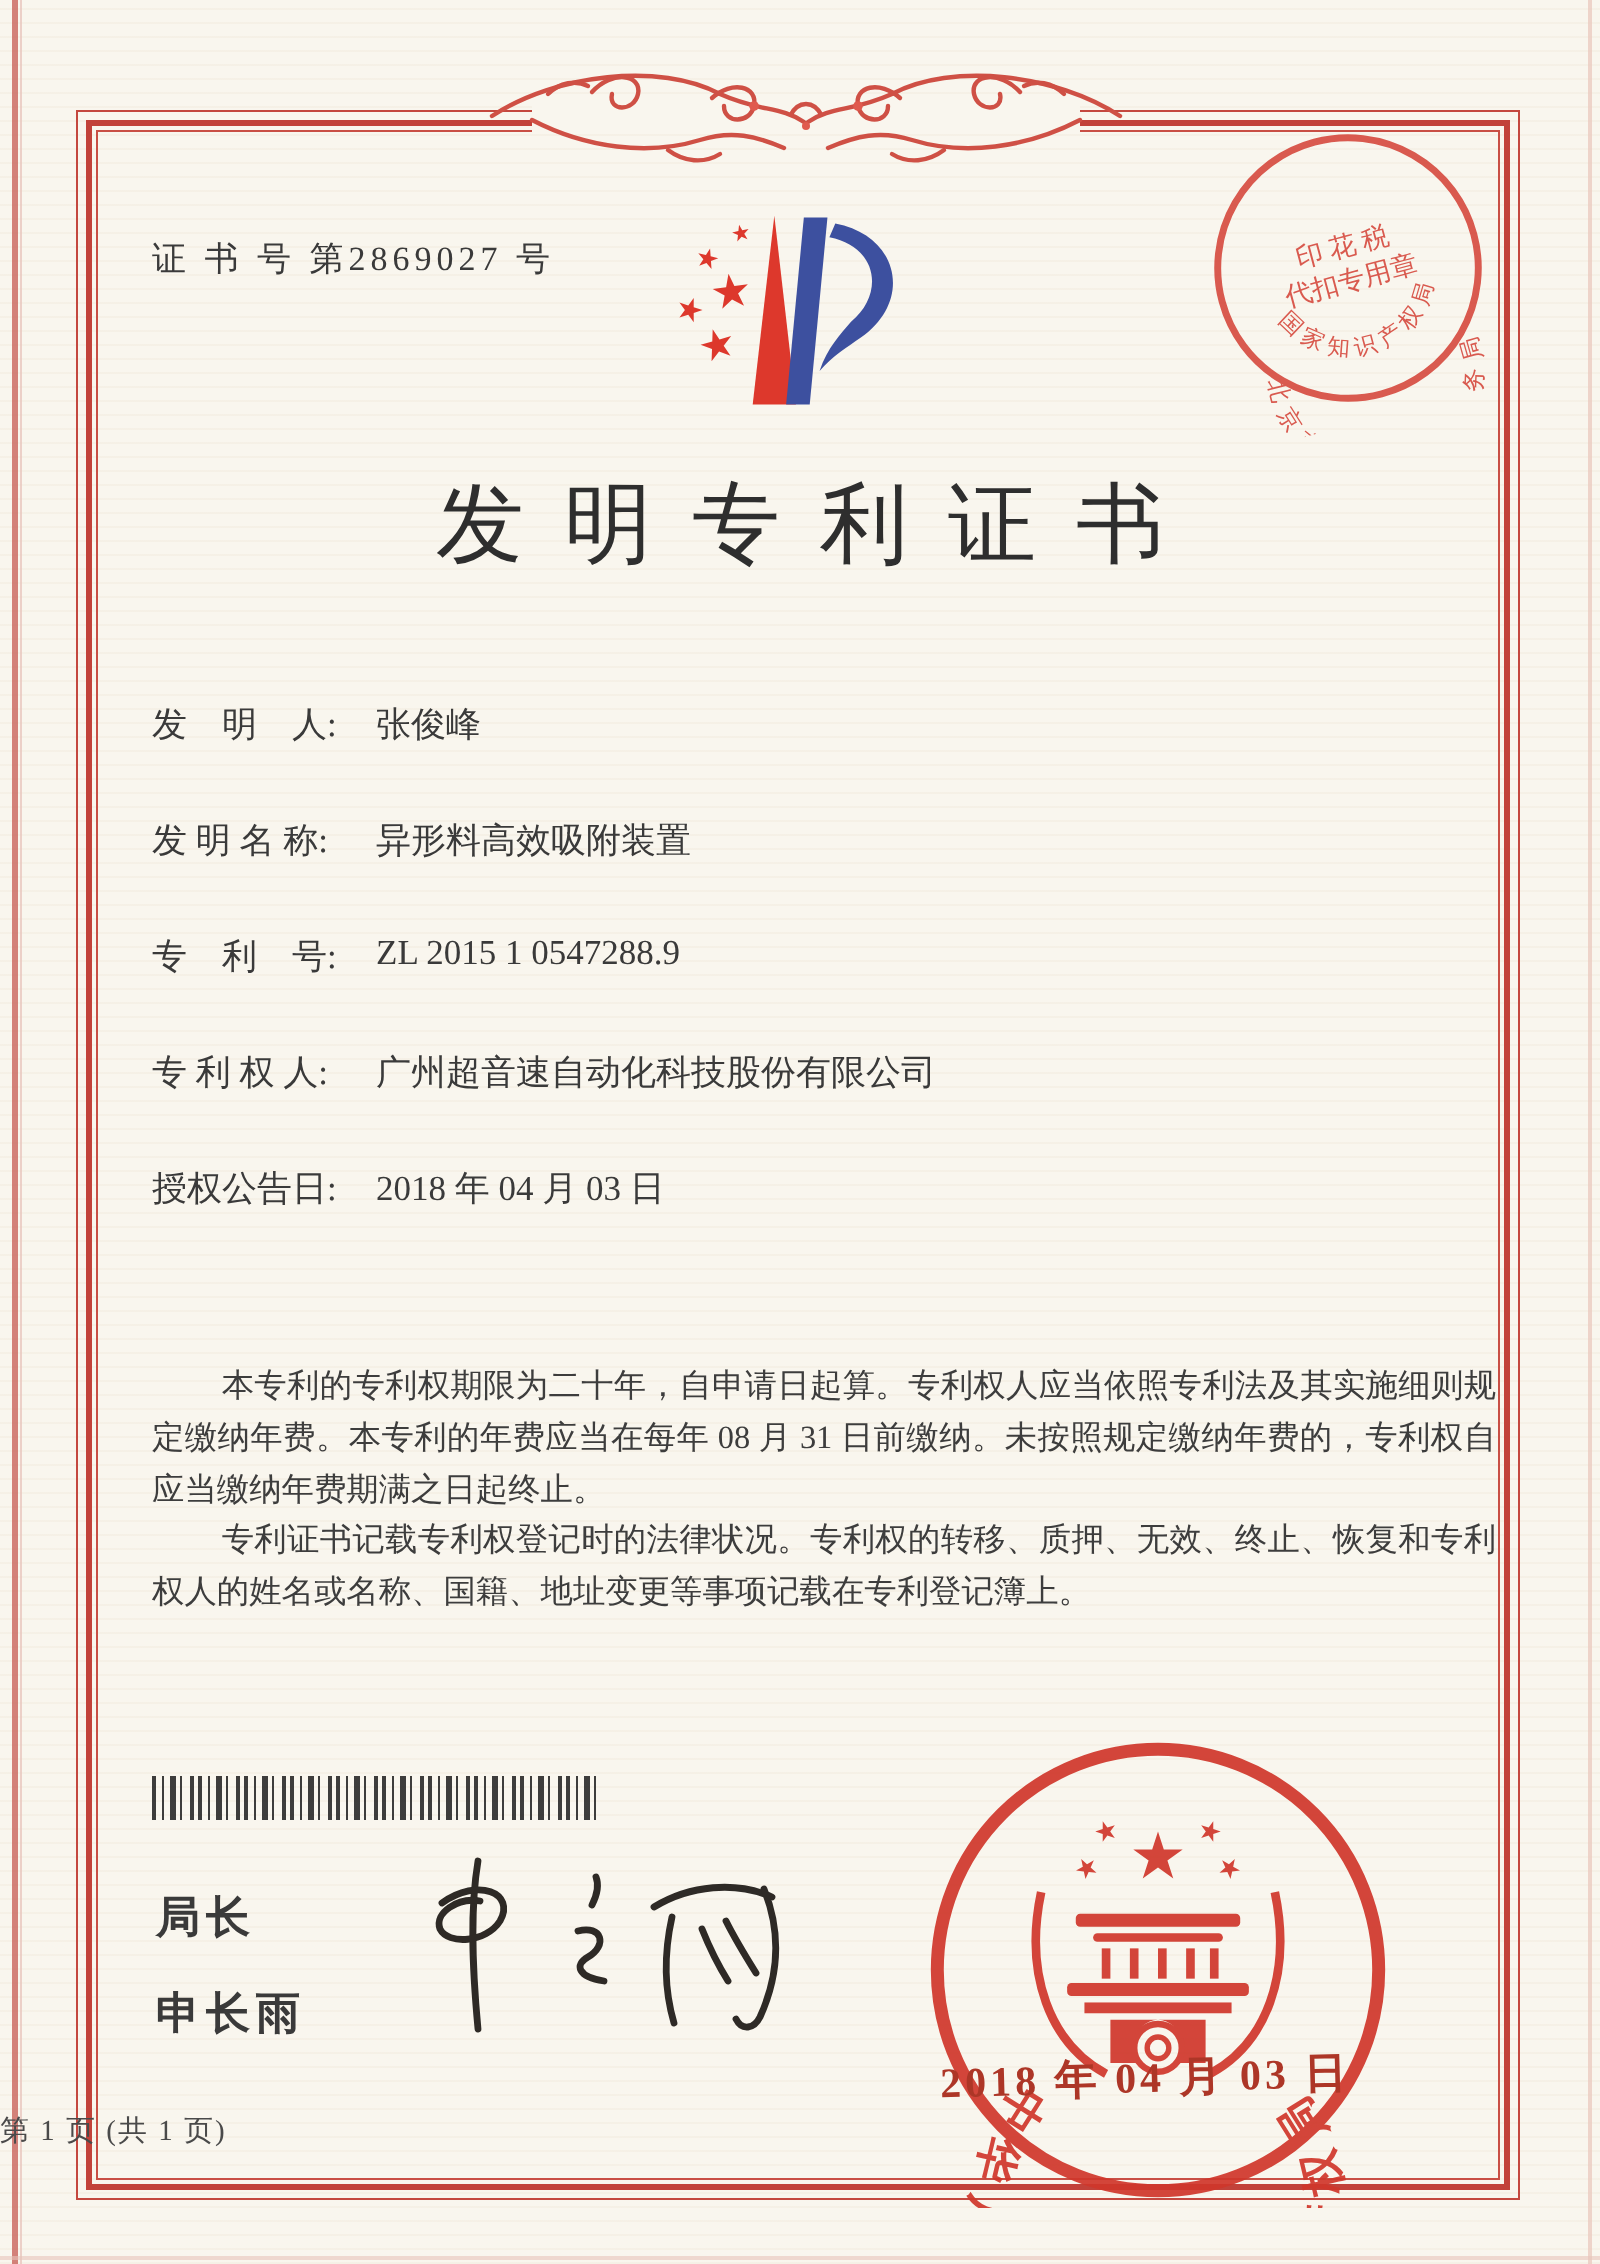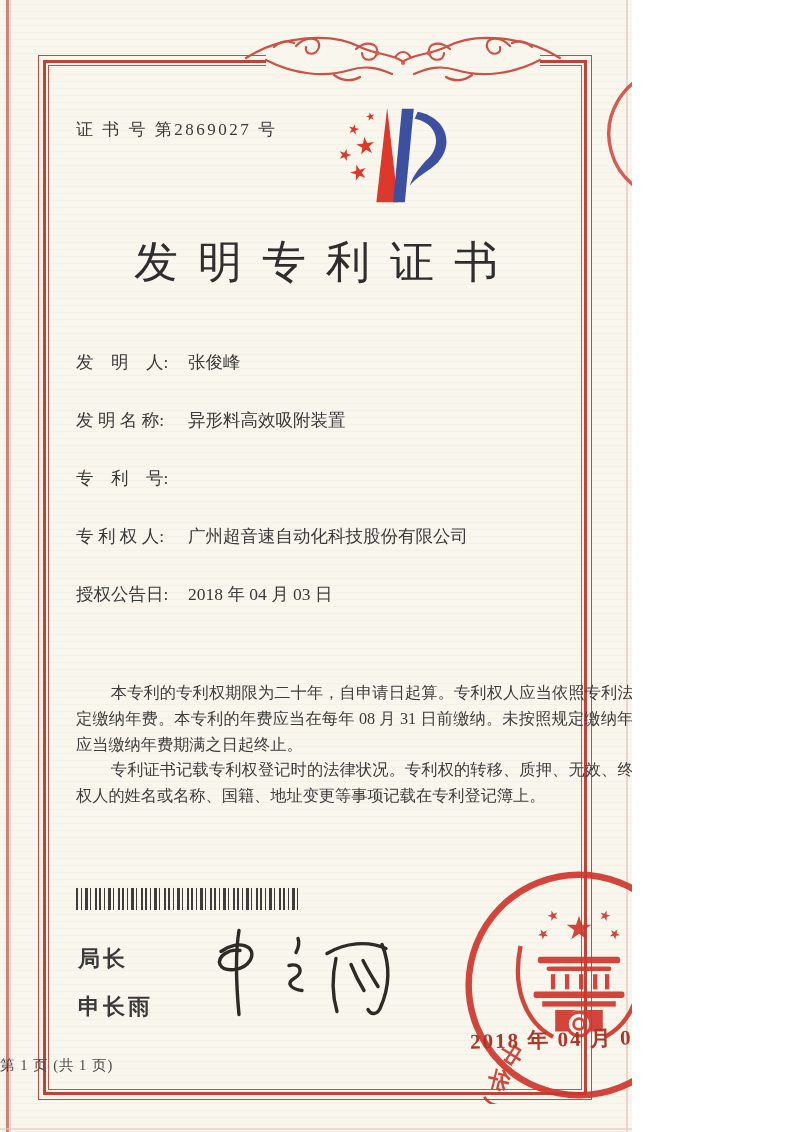--- a/index.html
+++ b/index.html
@@ -1,19 +1,19 @@
 <!DOCTYPE html>
 <html><head>
 <meta charset="utf-8">
 <style>
   * { margin:0; padding:0; box-sizing:border-box; }
   html,body { width:800px; }
   body { font-family:"Liberation Serif","DejaVu Serif",serif; }
   .page {
-    position:relative; width:632px; height:1132px; overflow:hidden;
+    position:relative; width:800px; height:1132px; overflow:hidden;
     background:
       repeating-linear-gradient(0deg, rgba(214,192,160,.10) 0 1px, rgba(0,0,0,0) 1px 7px),
       #f9f6ee;
   }
   
   .edge-left  { position:absolute; left:6px; top:0; bottom:0; width:3px; background:#c9645b; opacity:.8; }
   .edge-left2 { position:absolute; left:10px; top:0; bottom:0; width:1px; background:#e7c1b8; opacity:.7; }
   .edge-right { position:absolute; right:4px; top:0; bottom:0; width:2px; background:#eac6bb; opacity:.7; }
   .edge-bottom{ position:absolute; left:0; right:0; bottom:2px; height:2px; background:#e7c5ba; opacity:.6; }
   
@@ -139,20 +139,21 @@
     <div class="field-row">
       <span class="field-label">发　明　人:</span>
       <span class="field-value">张俊峰</span>
     </div>
     <div class="field-row">
       <span class="field-label">发 明 名 称:</span>
       <span class="field-value">异形料高效吸附装置</span>
     </div>
     <div class="field-row">
       <span class="field-label">专　利　号:</span>
+      <span class="field-value">ZL 2015 1 0547288.9</span>
     </div>
     <div class="field-row">
       <span class="field-label">专 利 权 人:</span>
       <span class="field-value">广州超音速自动化科技股份有限公司</span>
     </div>
     <div class="field-row">
       <span class="field-label">授权公告日:</span>
       <span class="field-value">2018 年 04 月 03 日</span>
     </div>
   </div>

